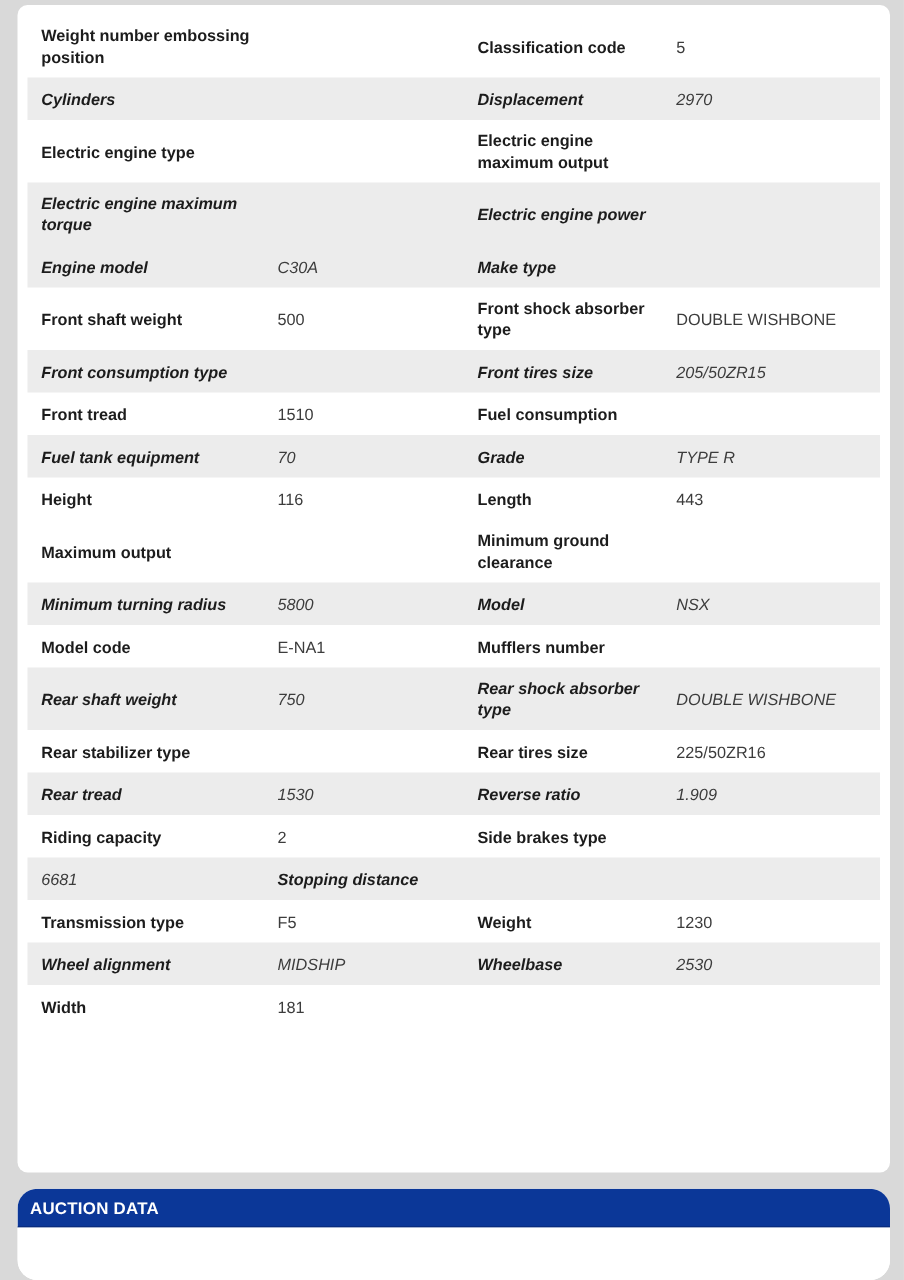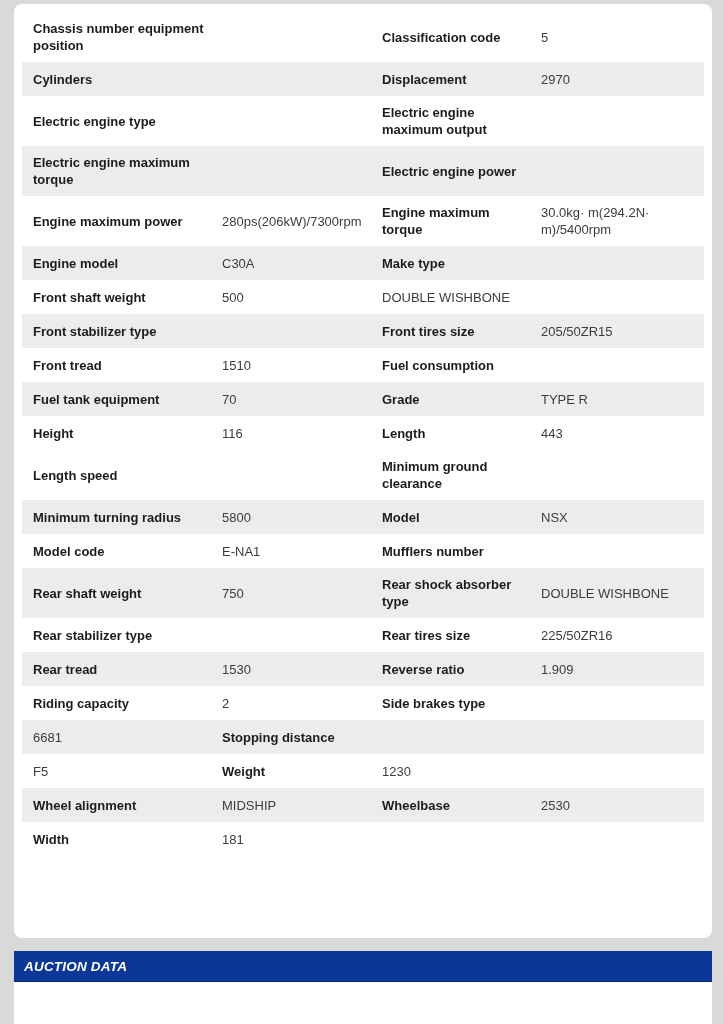--- a/index.html
+++ b/index.html
@@ -25,38 +25,37 @@
   }
   .spec-row {
     display: grid;
     grid-template-columns: 189px 160px 159px 1fr;
     align-items: center;
     padding: 8px 10px 8px 11px;
     min-height: 34px;
     font-size: 13px;
     line-height: 17px;
   }
-  .spec-row.alt { background: #ececec; }
+  .spec-row.alt { background: #ececec; font-style: italic; }
   .cell-label {
     font-weight: 700;
     color: #1c1c1c;
     padding-right: 10px;
   }
   .cell-value {
     font-weight: 400;
     color: #3c3c3c;
     padding-right: 8px;
   }
 
   .auction-card {
     top: 951px;
     height: 73px;
-    border-radius: 0;
+    border-radius: 16px;
     overflow: hidden;
-    font-style: italic;
   }
   .auction-header {
     height: 31px;
     background: #0b3798;
     border-bottom: 1px solid #082a77;
     display: flex;
     align-items: center;
     padding-left: 10px;
   }
   .auction-header-title {
@@ -71,21 +70,21 @@
   }
 </style>
 </head>
 <body>
 
 <div class="page">
 
   <div class="card spec-card">
 
   <div class="spec-row">
-    <div class="cell-label">Chassis number equipment position</div>
+    <div class="cell-label">Weight number embossing position</div>
     <div class="cell-value"></div>
     <div class="cell-label">Classification code</div>
     <div class="cell-value">5</div>
   </div>
 
   <div class="spec-row alt">
     <div class="cell-label">Cylinders</div>
     <div class="cell-value"></div>
     <div class="cell-label">Displacement</div>
     <div class="cell-value">2970</div>
@@ -98,42 +97,37 @@
     <div class="cell-value"></div>
   </div>
 
   <div class="spec-row alt">
     <div class="cell-label">Electric engine maximum torque</div>
     <div class="cell-value"></div>
     <div class="cell-label">Electric engine power</div>
     <div class="cell-value"></div>
   </div>
 
-  <div class="spec-row">
-    <div class="cell-label">Engine maximum power</div>
-    <div class="cell-value">280ps(206kW)/7300rpm</div>
-    <div class="cell-label">Engine maximum torque</div>
-    <div class="cell-value">30.0kg· m(294.2N· m)/5400rpm</div>
-  </div>
 
   <div class="spec-row alt">
     <div class="cell-label">Engine model</div>
     <div class="cell-value">C30A</div>
     <div class="cell-label">Make type</div>
     <div class="cell-value"></div>
   </div>
 
   <div class="spec-row">
     <div class="cell-label">Front shaft weight</div>
     <div class="cell-value">500</div>
+    <div class="cell-label">Front shock absorber type</div>
     <div class="cell-value">DOUBLE WISHBONE</div>
   </div>
 
   <div class="spec-row alt">
-    <div class="cell-label">Front stabilizer type</div>
+    <div class="cell-label">Front consumption type</div>
     <div class="cell-value"></div>
     <div class="cell-label">Front tires size</div>
     <div class="cell-value">205/50ZR15</div>
   </div>
 
   <div class="spec-row">
     <div class="cell-label">Front tread</div>
     <div class="cell-value">1510</div>
     <div class="cell-label">Fuel consumption</div>
     <div class="cell-value"></div>
@@ -148,21 +142,21 @@
 
   <div class="spec-row">
     <div class="cell-label">Height</div>
     <div class="cell-value">116</div>
     <div class="cell-label">Length</div>
     <div class="cell-value">443</div>
   </div>
 
 
   <div class="spec-row">
-    <div class="cell-label">Length speed</div>
+    <div class="cell-label">Maximum output</div>
     <div class="cell-value"></div>
     <div class="cell-label">Minimum ground clearance</div>
     <div class="cell-value"></div>
   </div>
 
   <div class="spec-row alt">
     <div class="cell-label">Minimum turning radius</div>
     <div class="cell-value">5800</div>
     <div class="cell-label">Model</div>
     <div class="cell-value">NSX</div>
@@ -203,20 +197,21 @@
     <div class="cell-value"></div>
   </div>
 
   <div class="spec-row alt">
     <div class="cell-value">6681</div>
     <div class="cell-label">Stopping distance</div>
     <div class="cell-value"></div>
   </div>
 
   <div class="spec-row">
+    <div class="cell-label">Transmission type</div>
     <div class="cell-value">F5</div>
     <div class="cell-label">Weight</div>
     <div class="cell-value">1230</div>
   </div>
 
   <div class="spec-row alt">
     <div class="cell-label">Wheel alignment</div>
     <div class="cell-value">MIDSHIP</div>
     <div class="cell-label">Wheelbase</div>
     <div class="cell-value">2530</div>

